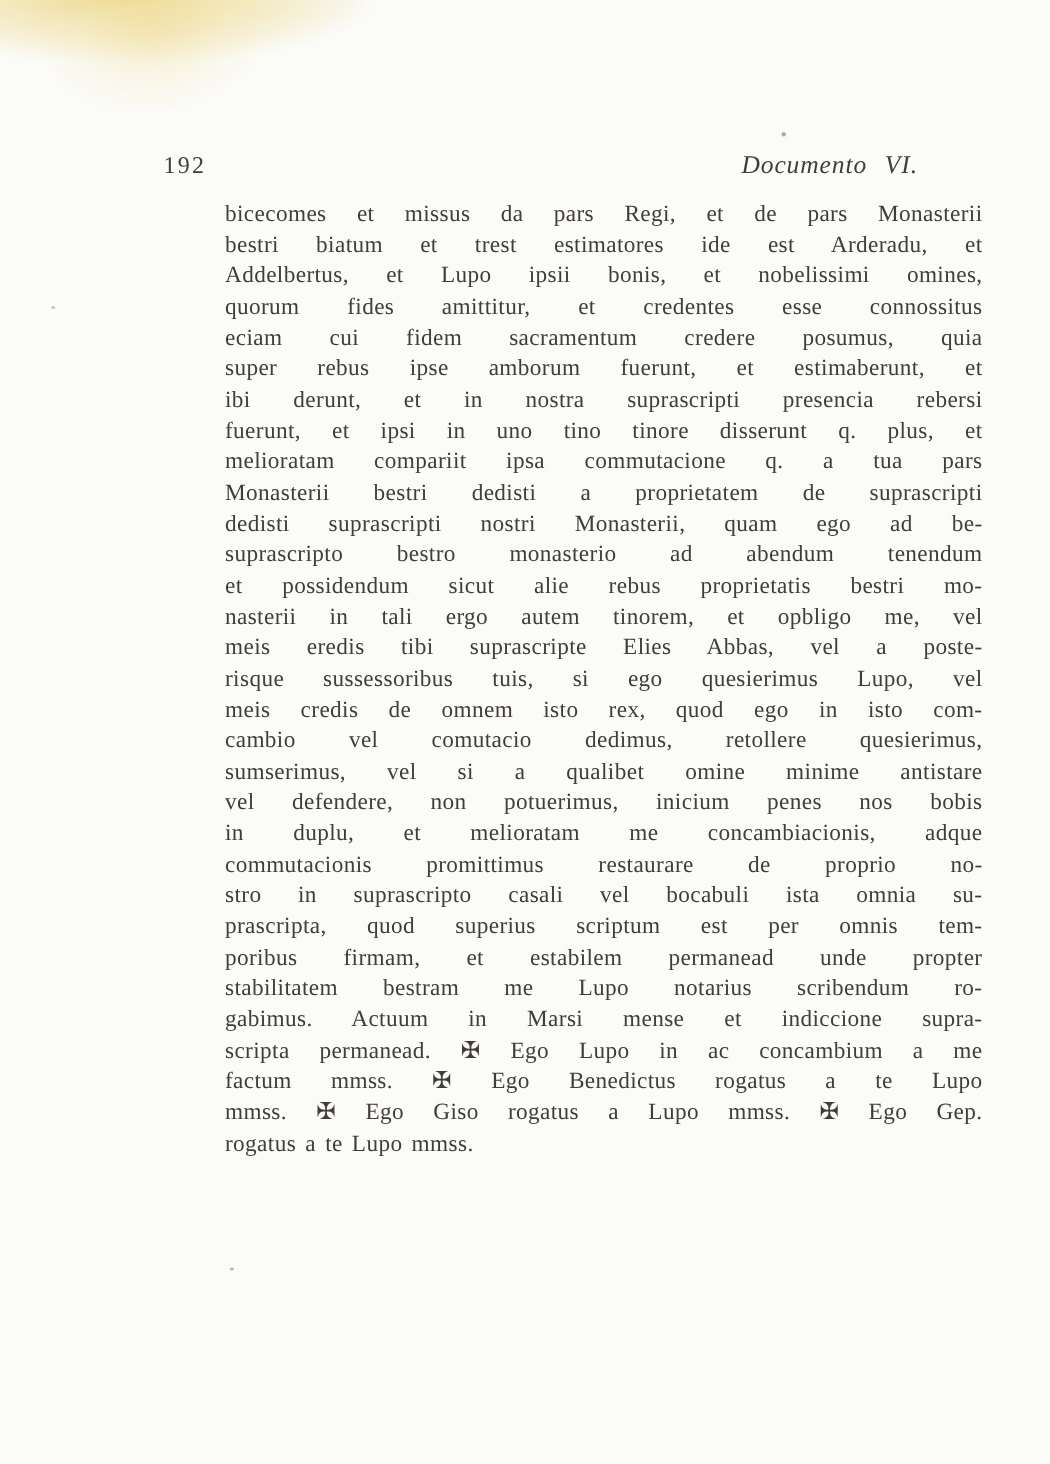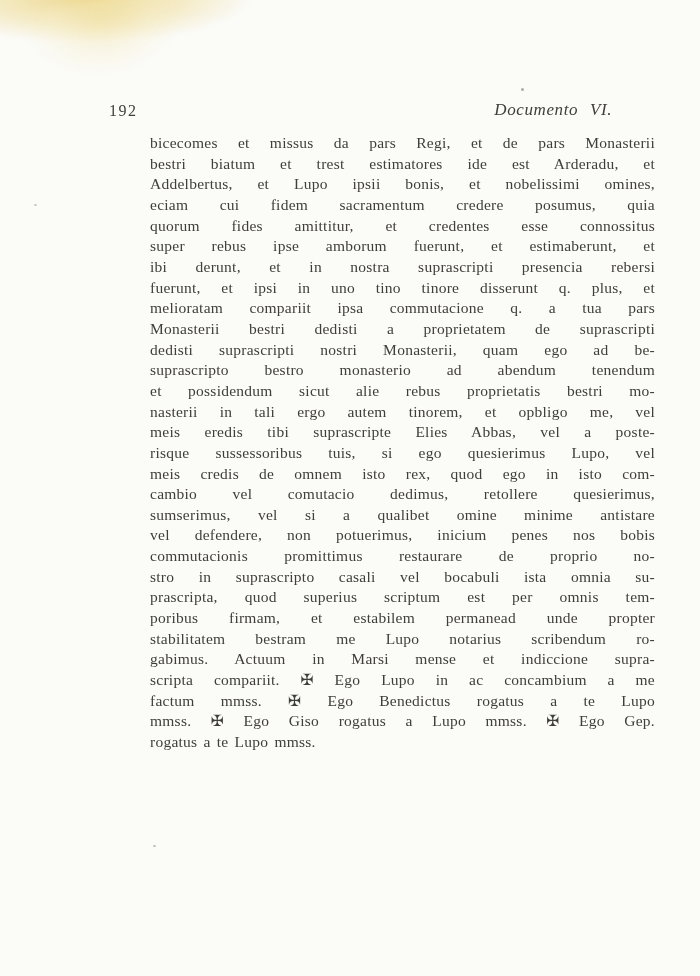--- a/index.html
+++ b/index.html
@@ -99,44 +99,45 @@
 
   <div class="header">
     <span class="pagenum">192</span>
     <span class="title">Documento VI.</span>
   </div>
 
   <div class="body">
       <div class="line">bicecomes et missus da pars Regi, et de pars Monasterii</div>
       <div class="line">bestri biatum et trest estimatores ide est Arderadu, et</div>
       <div class="line">Addelbertus, et Lupo ipsii bonis, et nobelissimi omines,</div>
+      <div class="line">quorum fides amittitur, et credentes esse connossitus</div>
       <div class="line">eciam cui fidem sacramentum credere posumus, quia</div>
-      <div class="line">quorum fides amittitur, et credentes esse connossitus</div>
       <div class="line">super rebus ipse amborum fuerunt, et estimaberunt, et</div>
       <div class="line">ibi derunt, et in nostra suprascripti presencia rebersi</div>
       <div class="line">fuerunt, et ipsi in uno tino tinore disserunt q. plus, et</div>
       <div class="line">melioratam compariit ipsa commutacione q. a tua pars</div>
       <div class="line">Monasterii bestri dedisti a proprietatem de suprascripti</div>
       <div class="line">dedisti suprascripti nostri Monasterii, quam ego ad be-</div>
       <div class="line">suprascripto bestro monasterio ad abendum tenendum</div>
       <div class="line">et possidendum sicut alie rebus proprietatis bestri mo-</div>
       <div class="line">nasterii in tali ergo autem tinorem, et opbligo me, vel</div>
       <div class="line">meis eredis tibi suprascripte Elies Abbas, vel a poste-</div>
       <div class="line">risque sussessoribus tuis, si ego quesierimus Lupo, vel</div>
       <div class="line">meis credis de omnem isto rex, quod ego in isto com-</div>
       <div class="line">cambio vel comutacio dedimus, retollere quesierimus,</div>
       <div class="line">sumserimus, vel si a qualibet omine minime antistare</div>
       <div class="line">vel defendere, non potuerimus, inicium penes nos bobis</div>
+      <div class="line">in duplu, et melioratam me concambiacionis, adque</div>
       <div class="line">commutacionis promittimus restaurare de proprio no-</div>
       <div class="line">stro in suprascripto casali vel bocabuli ista omnia su-</div>
       <div class="line">prascripta, quod superius scriptum est per omnis tem-</div>
       <div class="line">poribus firmam, et estabilem permanead unde propter</div>
       <div class="line">stabilitatem bestram me Lupo notarius scribendum ro-</div>
       <div class="line">gabimus. Actuum in Marsi mense et indiccione supra-</div>
-      <div class="line">scripta compariit. ✠ Ego Lupo in ac concambium a me</div>
+      <div class="line">scripta permanead. ✠ Ego Lupo in ac concambium a me</div>
       <div class="line">factum mmss. ✠ Ego Benedictus rogatus a te Lupo</div>
       <div class="line">mmss. ✠ Ego Giso rogatus a Lupo mmss. ✠ Ego Gep.</div>
       <div class="line last">rogatus a te Lupo mmss.</div>
     </div>
 
   <div class="speck s1"></div>
   <div class="speck s2"></div>
   <div class="speck s3"></div>
 
 </div>

